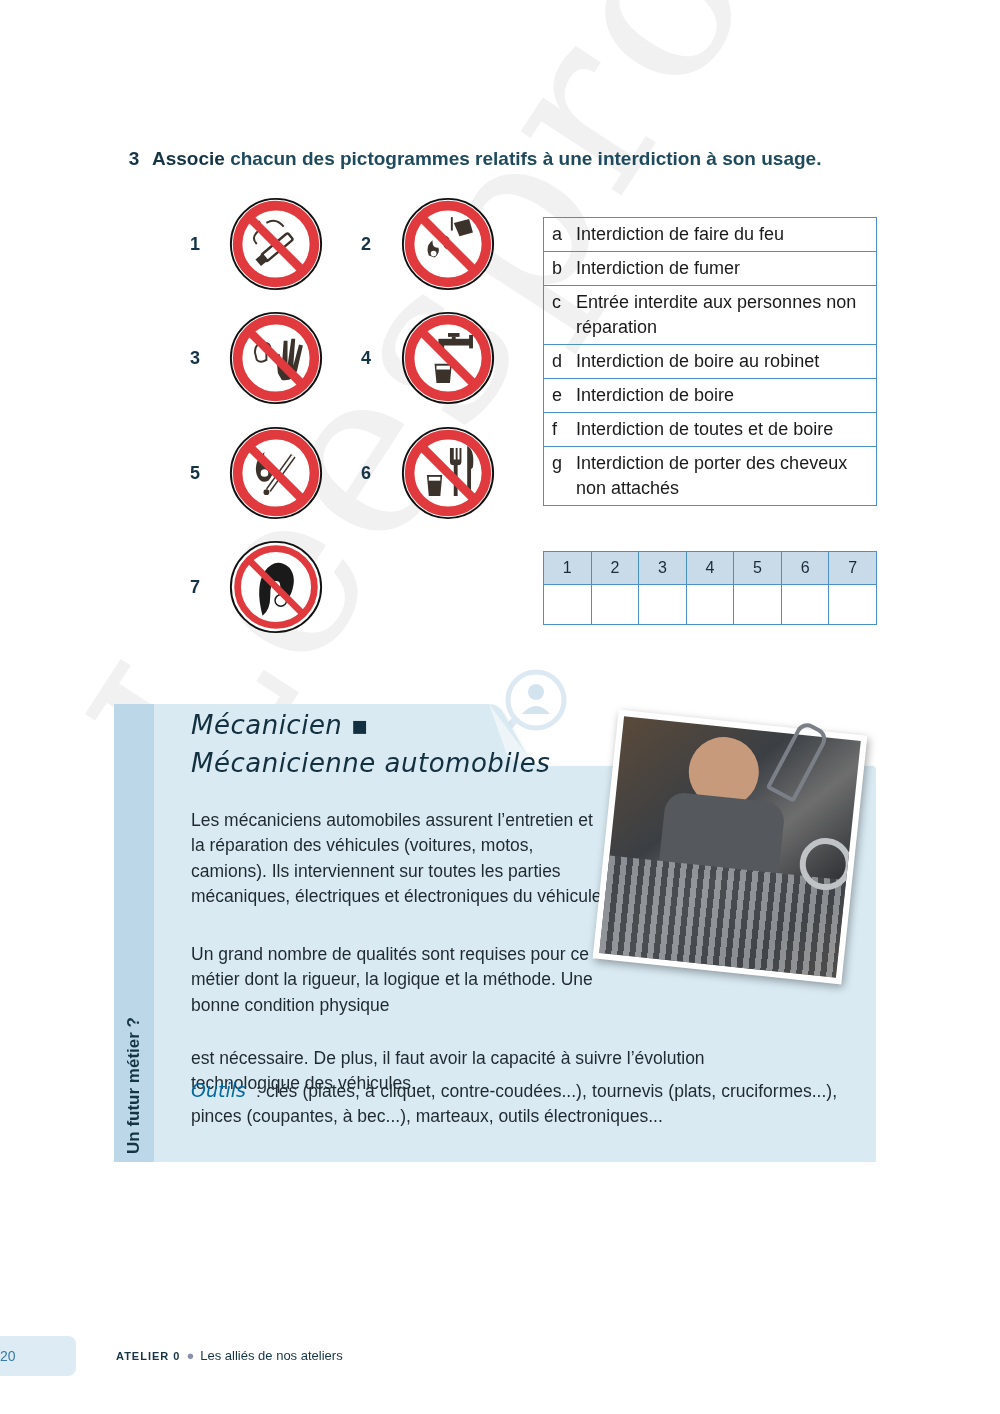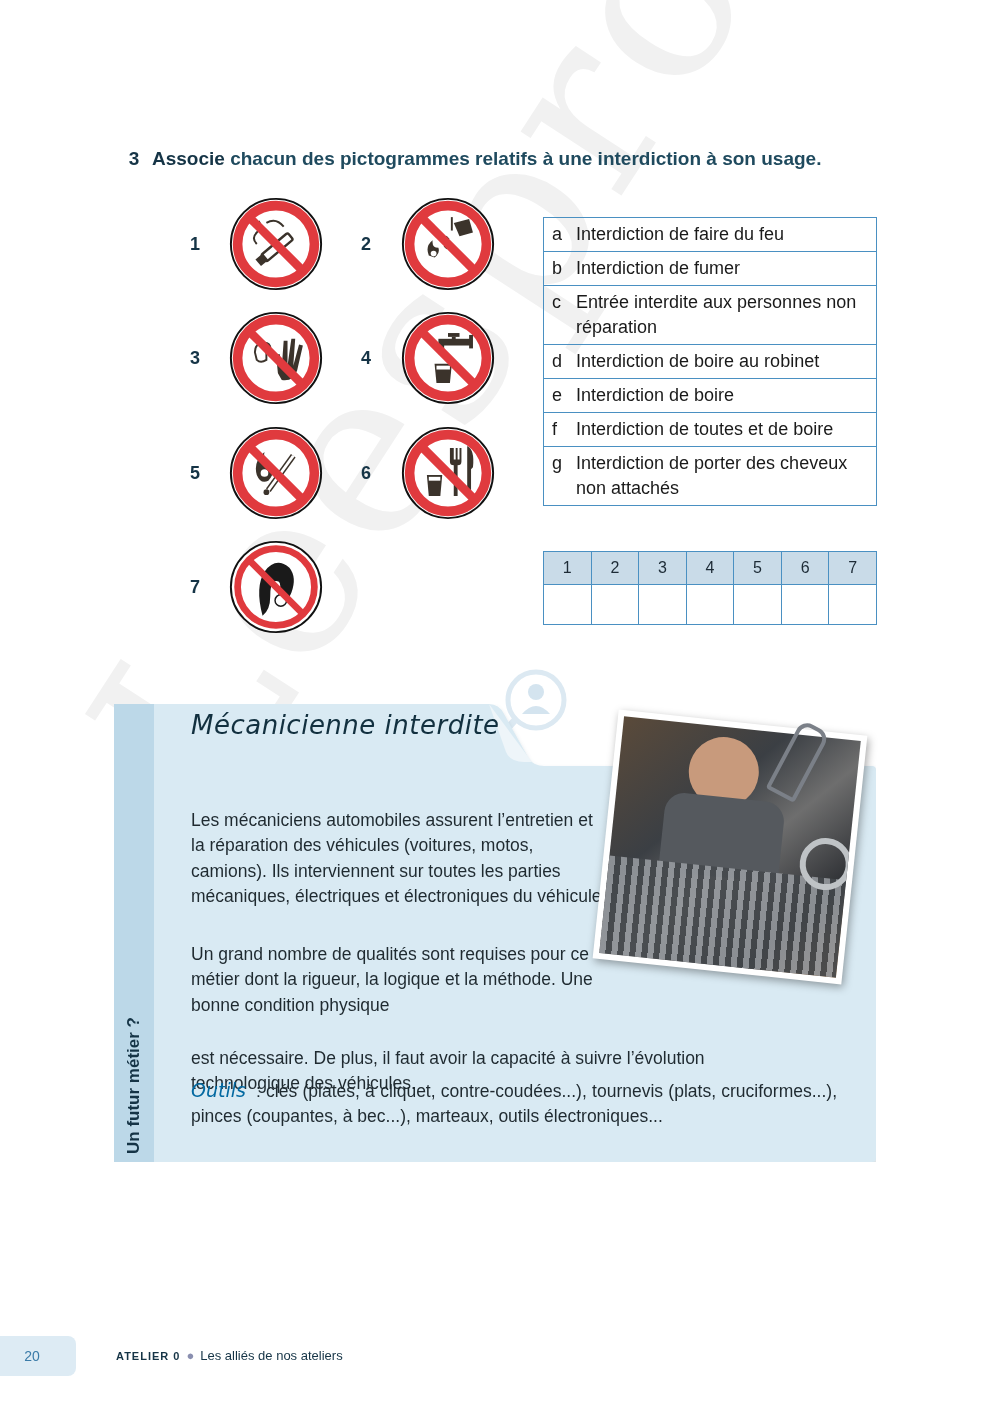--- a/index.html
+++ b/index.html
@@ -32,21 +32,21 @@
   .card-text { position:absolute; left:77px; top:104px; width:420px; font-size:17.5px; line-height:25.3px; color:#1f2a30; }
   .card-text2 { position:absolute; left:77px; top:306px; width:520px; font-size:17.5px; line-height:25.3px; color:#1f2a30;margin-top:36px; }
   .tools { position:absolute; left:77px; top:374px; width:646px; font-size:17.5px; line-height:25.3px; color:#1f2a30; text-align:justify; }
   .tools .lbl { font-family:"DejaVu Sans", sans-serif; font-style:italic; font-size:19px; color:#0369a1; margin-right:10px; }
   .photo { position:absolute; left:605px; top:722px; width:250px; height:250px; background:#fff;
            transform:rotate(6deg); box-shadow:2px 3px 8px rgba(0,0,0,0.35); z-index:3; padding:6px; box-sizing:border-box; }
   .photo-inner { width:100%; height:100%; background:linear-gradient(135deg,#5a4a3a 0%,#3b3f44 35%,#6e6e6e 55%,#2d2f33 80%,#8a6a4a 100%); position:relative; overflow:hidden; }
   .clip { position:absolute; left:782px; top:722px; width:24px; height:70px; border:4px solid #7b8088; border-radius:12px 12px 4px 4px;
           transform:rotate(28deg); z-index:4; }
   .footer-page { position:absolute; left:0; top:1336px; width:76px; height:40px; background:#ddebf4;
-                 border-radius:0 8px 8px 0; font-size:14px; color:#3a7ba8; text-align:center; box-sizing:border-box;
+                 border-radius:0 8px 8px 0; font-size:14px; color:#3a7ba8; text-align:left; box-sizing:border-box;
                  padding-right:12px; line-height:40px; }
   .footer-text { position:absolute; left:116px; top:1348px; font-size:13px; color:#153446;text-align:center; }
   .footer-text .atelier { font-weight:bold; letter-spacing:1px; font-size:11px; }
   .footer-text .dot { color:#8a8fb0; margin:0 6px; }
 </style>
 </head>
 <body>
 
 <div class="watermark">Leesproef</div>
 
@@ -203,21 +203,22 @@
       <filter id="sh" x="-5%" y="-5%" width="110%" height="115%">
           <feDropShadow dx="0" dy="3" stdDeviation="2" flood-color="#6e8a9c" flood-opacity="0.45"></feDropShadow>
         </filter>
     </defs>
     <path d="M4 0 L375 0 Q385 0 390 10 L415 55 Q420 62 430 62 L758 62 Q762 62 762 66 L762 454 Q762 458 758 458 L4 458 Q0 458 0 454 L0 4 Q0 0 4 0 Z" fill="#d9eaf3" filter="url(#sh)"></path>
     <path d="M375 0 L392 48 Q396 58 410 58 L418 58 Z" fill="#eef5f9"></path>
   </svg>
   <div class="card-side"></div>
   <div class="side-label">Un futur métier ?</div>
   <div class="card-title">
-    <div>Mécanicienne interdite</div>
+    <div>Mécanicien ▪</div>
+    <div>Mécanicienne automobiles</div>
   </div>
   <div class="card-text">Les mécaniciens automobiles assurent l’entretien et la réparation des véhicules (voitures, motos, camions). Ils interviennent sur toutes les parties mécaniques, électriques et électroniques du véhicule.</div>
   <div class="card-text" style="top:230px;margin-top:8px;">Un grand nombre de qualités sont requises pour ce métier dont la rigueur, la logique et la méthode. Une bonne condition physique</div>
   <div class="card-text2">est nécessaire. De plus, il faut avoir la capacité à suivre l’évolution technologique des véhicules.</div>
   <div class="tools">
     <span class="lbl">Outils</span><span>: clés (plates, à cliquet, contre-coudées...), tournevis (plats, cruciformes...), pinces (coupantes, à bec...), marteaux, outils électroniques...</span>
   </div>
 </div>
 
 <div class="photo">

